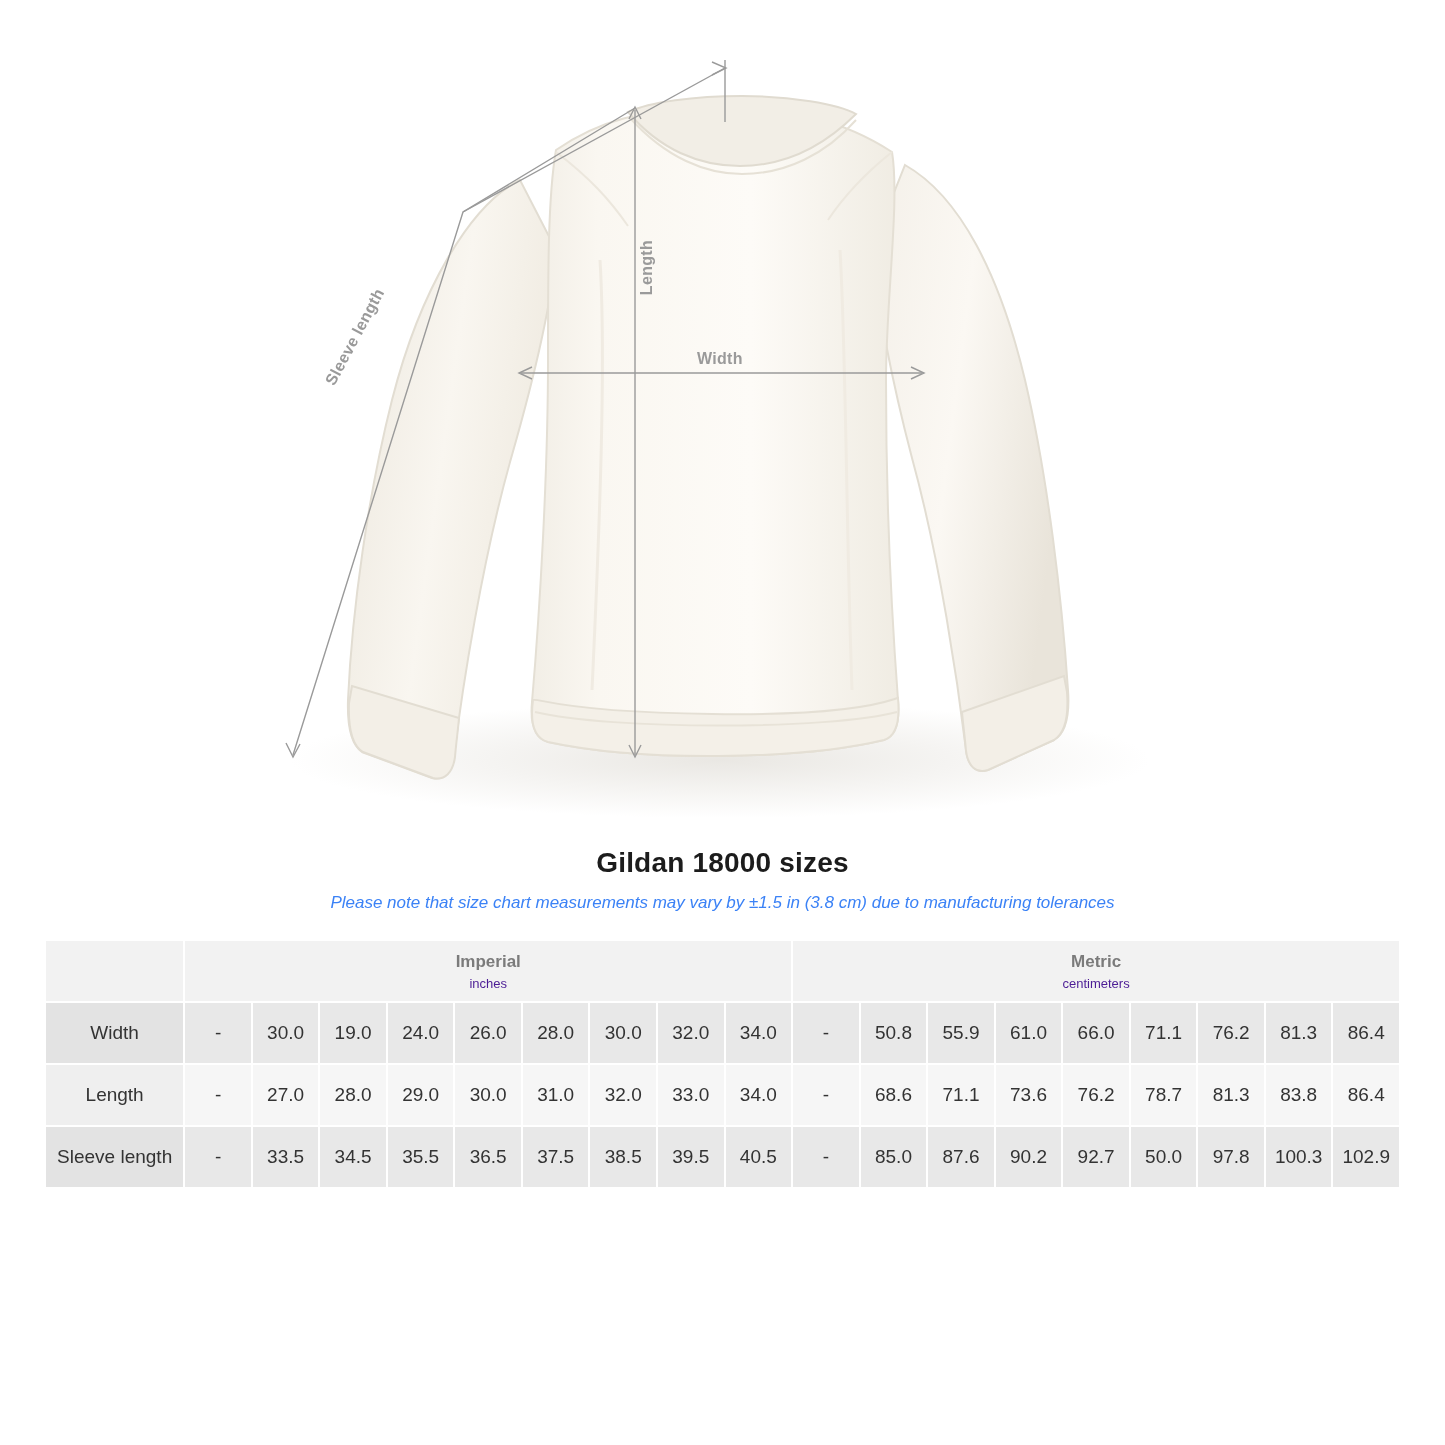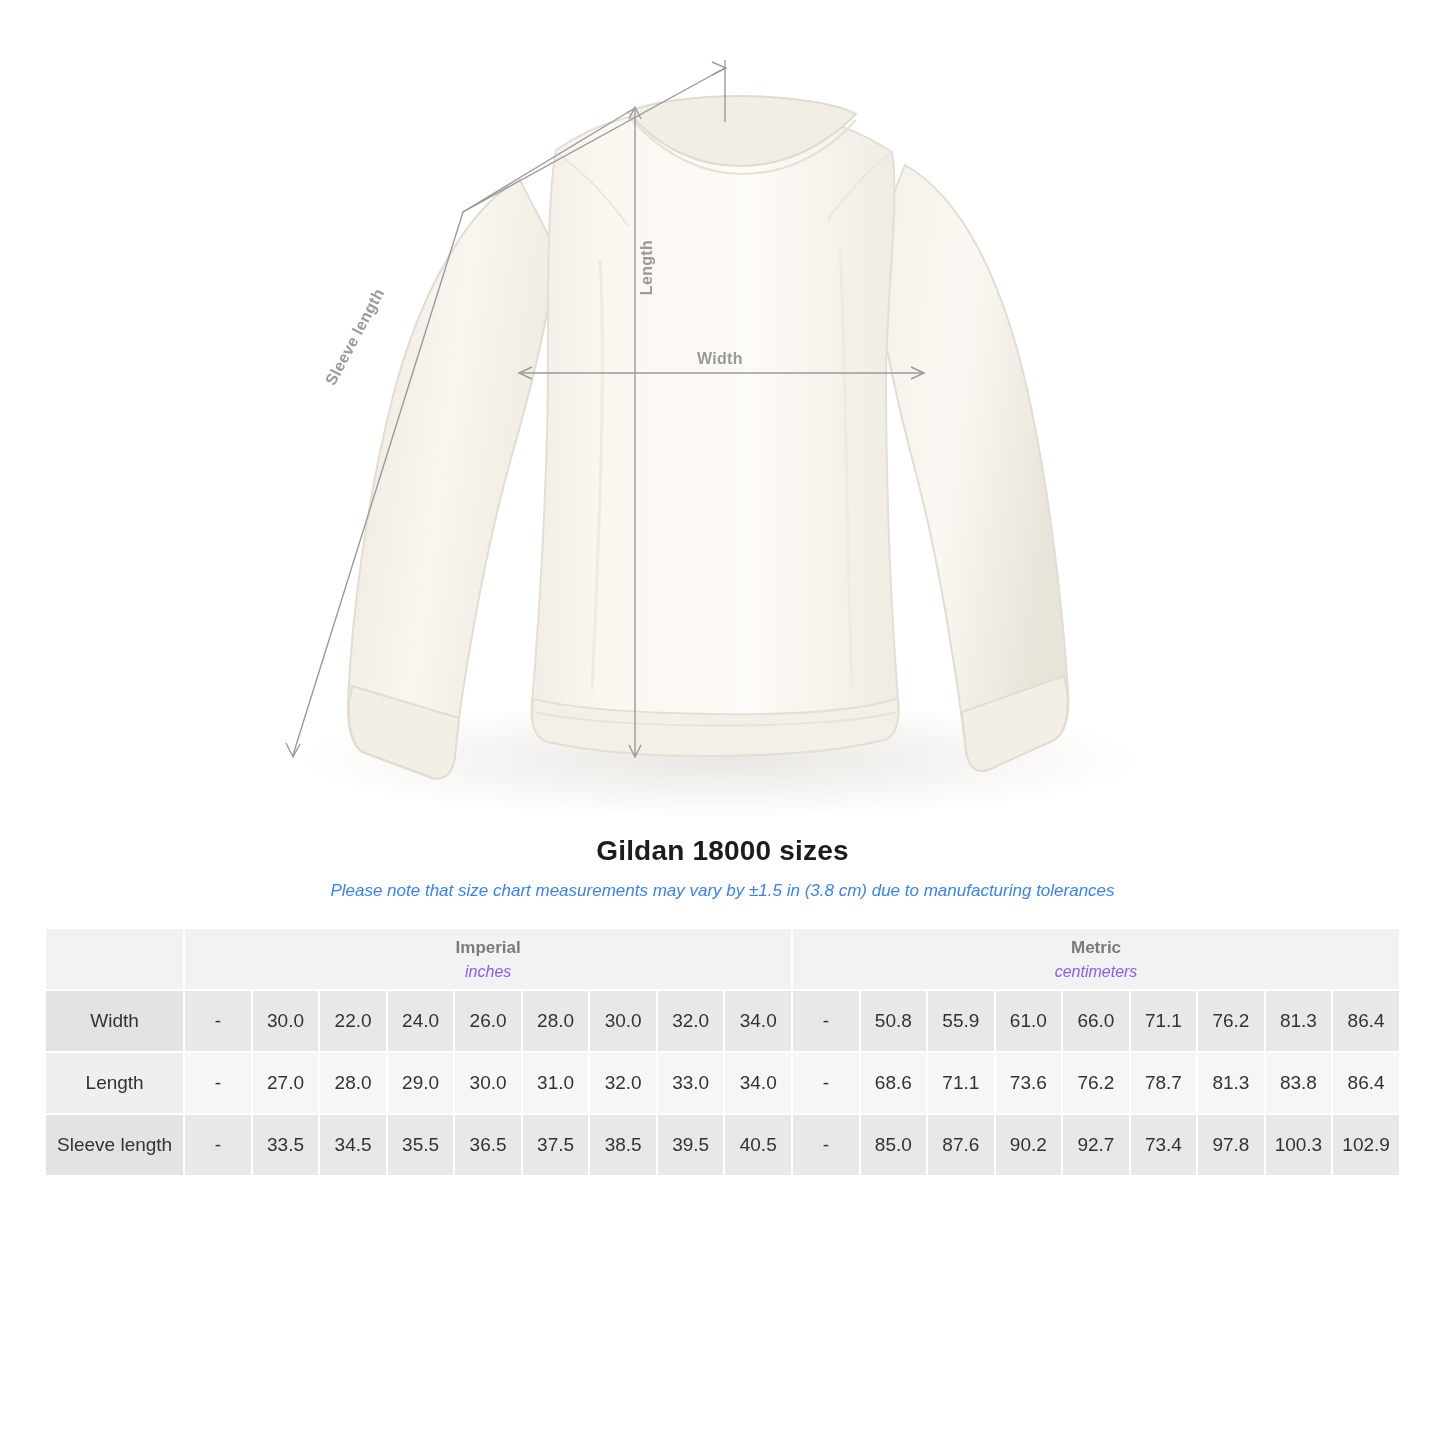--- a/index.html
+++ b/index.html
@@ -43,20 +43,21 @@
   .label-sleeve {
     left: 322px; top: 380px;
     transform: rotate(-62deg);
     transform-origin: left top;
     white-space: nowrap;
   }
 
   
   .title-block {
     text-align: center;
+    margin-top: 12px;
   }
   .chart-title {
     font-size: 28px;
     font-weight: bold;
     color: #1c1c1c;
     letter-spacing: 0.2px;
   }
   .chart-note {
     margin-top: 14px;
     font-size: 17px;
@@ -89,23 +90,22 @@
     background: #e9e9e9;
     border: 2px solid #ffffff;
   }
   .unit-title {
     font-size: 17px;
     font-weight: bold;
     color: #7b7b7b;
     line-height: 1.25;
   }
   .unit-sub {
-    font-size: 16px;
-    font-style: italic;
-    color: #8b5cf6;
+    font-size: 13px;
+    color: #4c1d95;
     margin-top: 4px;
   }
   .row-head-cell {
     font-weight: bold;
     font-size: 19px;
     color: #2b2b2b;
     background: #ededed;
   }
   .col-head td {
     background: #f7f7f7;
@@ -254,21 +254,21 @@
           <div class="unit-title">Metric</div>
           <div class="unit-sub">centimeters</div>
         </td>
       </tr>
 
 
       <tr class="band-a">
         <td class="row-head-cell">Width</td>
         <td>-</td>
         <td>30.0</td>
-        <td>22.0</td>
+        <td>19.0</td>
         <td>24.0</td>
         <td>26.0</td>
         <td>28.0</td>
         <td>30.0</td>
         <td>32.0</td>
         <td>34.0</td>
         <td>-</td>
         <td>50.8</td>
         <td>55.9</td>
         <td>61.0</td>
@@ -310,20 +310,20 @@
         <td>36.5</td>
         <td>37.5</td>
         <td>38.5</td>
         <td>39.5</td>
         <td>40.5</td>
         <td>-</td>
         <td>85.0</td>
         <td>87.6</td>
         <td>90.2</td>
         <td>92.7</td>
-        <td>73.4</td>
+        <td>50.0</td>
         <td>97.8</td>
         <td>100.3</td>
         <td>102.9</td>
       </tr>
     </tbody>
   </table>
 </div>
 
 </body></html>

